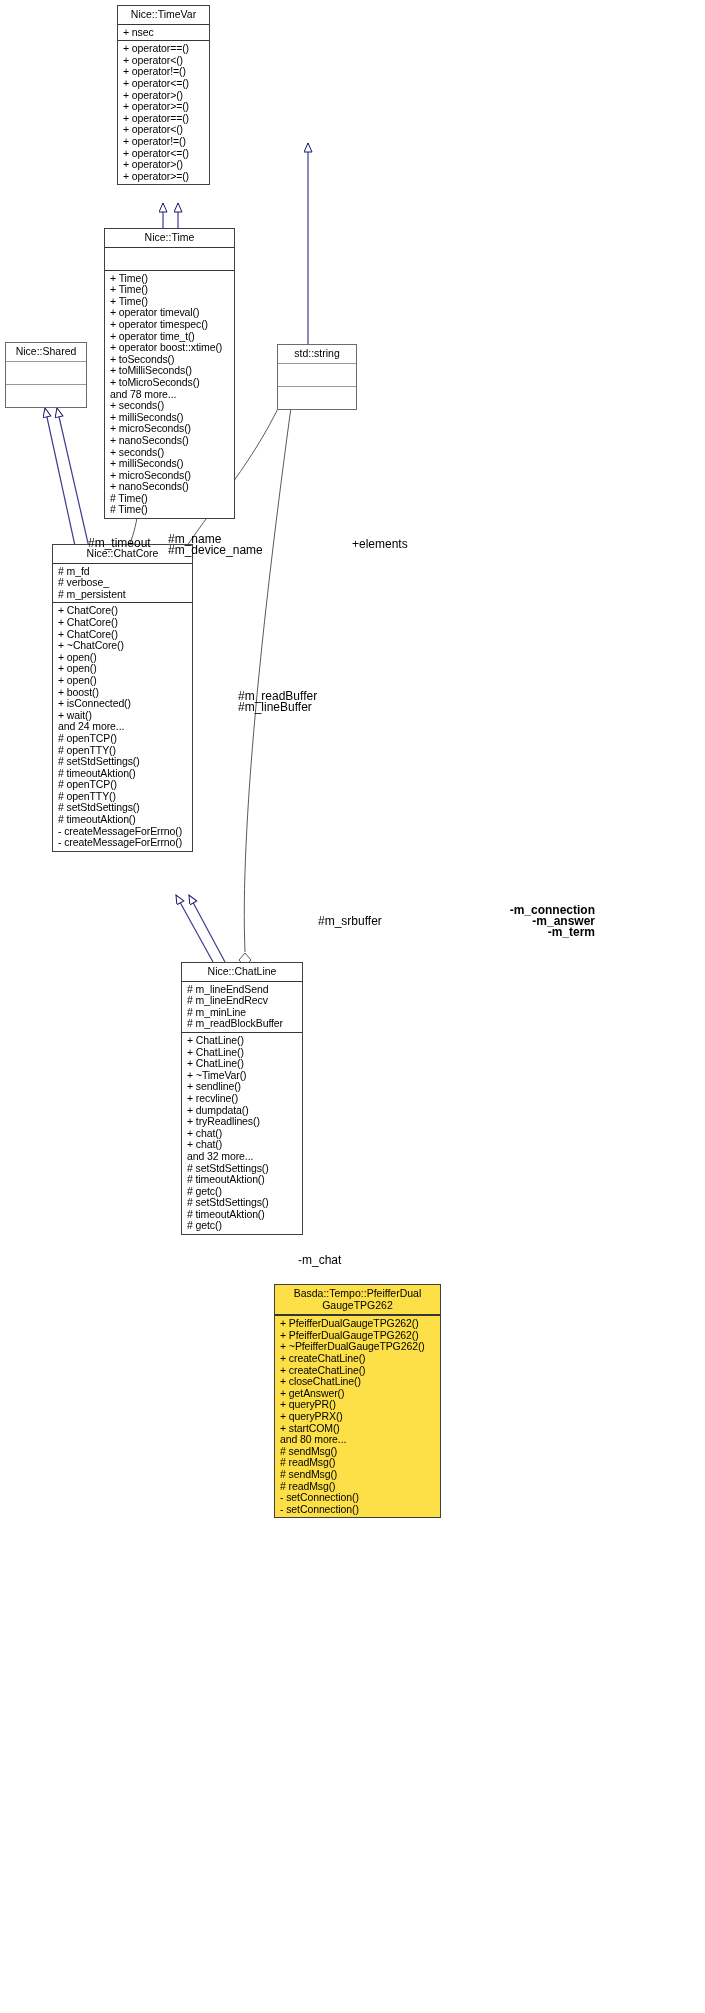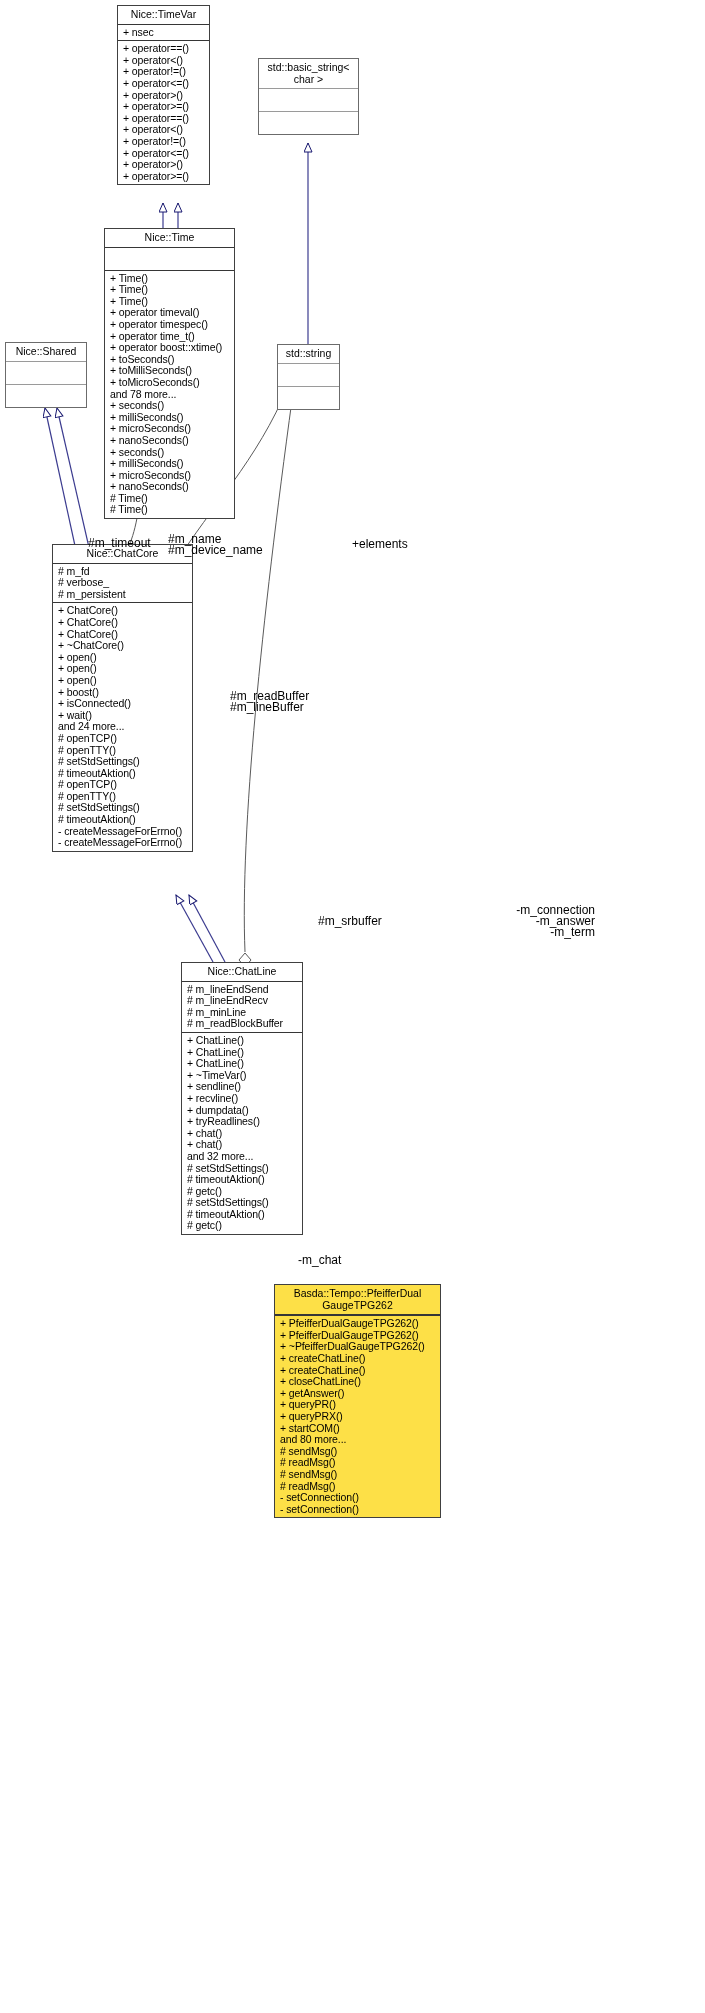--- a/index.html
+++ b/index.html
@@ -177,28 +177,20 @@
       <div class="member">+ operator&gt;=()</div>
       <div class="member">+ operator==()</div>
       <div class="member">+ operator&lt;()</div>
       <div class="member">+ operator!=()</div>
       <div class="member">+ operator&lt;=()</div>
       <div class="member">+ operator&gt;()</div>
       <div class="member">+ operator&gt;=()</div>
     </div>
   </div>
 
-  <div class="uml-box grey" style="left:258px; top:58px; width:101px;">
-    <div class="box-title">std::basic_string&lt;
-char &gt;</div>
-    <div class="sep-grey"></div>
-    <div class="compartment empty"></div>
-    <div class="sep-grey"></div>
-    <div class="compartment empty"></div>
-  </div>
 
   <div class="uml-box thick" style="left:104px; top:228px; width:131px;">
     <div class="box-title">Nice::Time</div>
     <div class="sep"></div>
     <div class="compartment empty"></div>
     <div class="sep"></div>
     <div class="compartment">
       <div class="member">+ Time()</div>
       <div class="member">+ Time()</div>
       <div class="member">+ Time()</div>
@@ -224,21 +216,21 @@
   </div>
 
   <div class="uml-box grey" style="left:5px; top:342px; width:82px;">
     <div class="box-title">Nice::Shared</div>
     <div class="sep-grey"></div>
     <div class="compartment empty"></div>
     <div class="sep-grey"></div>
     <div class="compartment empty"></div>
   </div>
 
-  <div class="uml-box grey" style="left:277px; top:344px; width:63px;">
+  <div class="uml-box grey" style="left:277px; top:344px; width:80px;">
     <div class="box-title">std::string</div>
     <div class="sep-grey"></div>
     <div class="compartment empty"></div>
     <div class="sep-grey"></div>
     <div class="compartment empty"></div>
   </div>
 
   <div class="uml-box thick" style="left:52px; top:544px; width:141px;">
     <div class="box-title">Nice::ChatCore</div>
     <div class="sep"></div>
@@ -331,24 +323,24 @@
     </div>
   </div>
 
   <div class="edge-label" style="left:88px; top:538px;">#m_timeout</div>
 
   <div class="edge-label" style="left:168px; top:534px;">#m_name
 #m_device_name</div>
 
   <div class="edge-label" style="left:352px; top:539px;">+elements</div>
 
-  <div class="edge-label" style="left:230px; top:691px;">#m_readBuffer
+  <div class="edge-label" style="left:238px; top:691px;">#m_readBuffer
 #m_lineBuffer</div>
 
   <div class="edge-label" style="left:318px; top:916px;">#m_srbuffer</div>
 
-  <div class="edge-label right" style="left:470px; top:905px; width:125px;">-m_connection
+  <div class="edge-label right" style="left:470px; top:905px; width:125px;font-weight:bold;">-m_connection
 -m_answer
 -m_term</div>
 
   <div class="edge-label" style="left:298px; top:1255px;">-m_chat</div>
 
 </div>
 
 </body></html>

